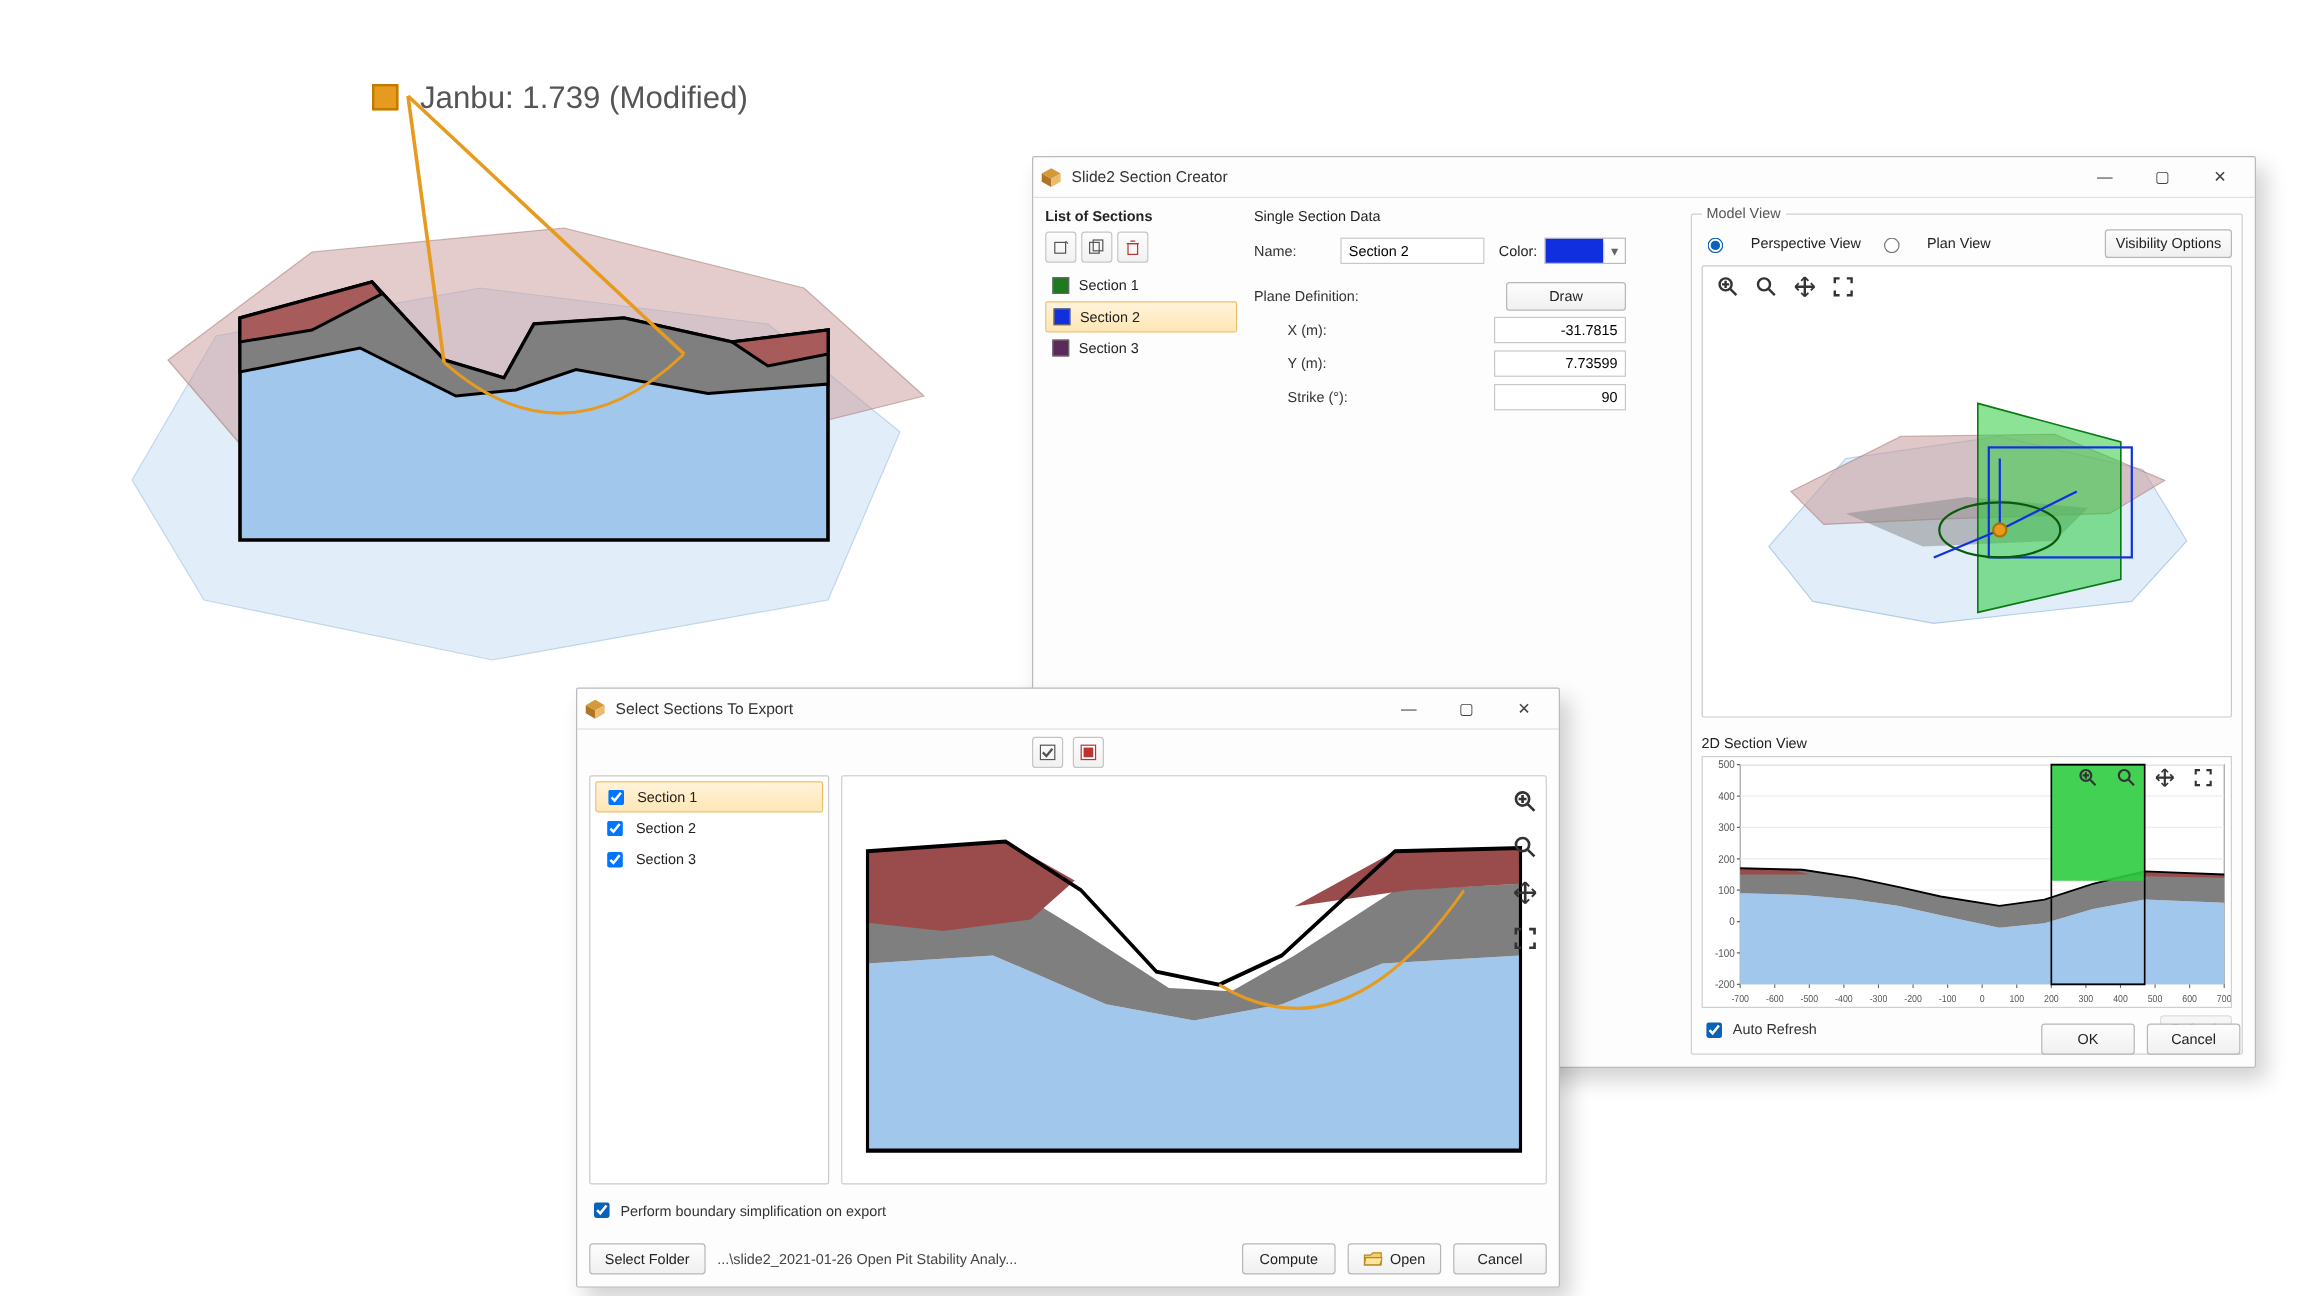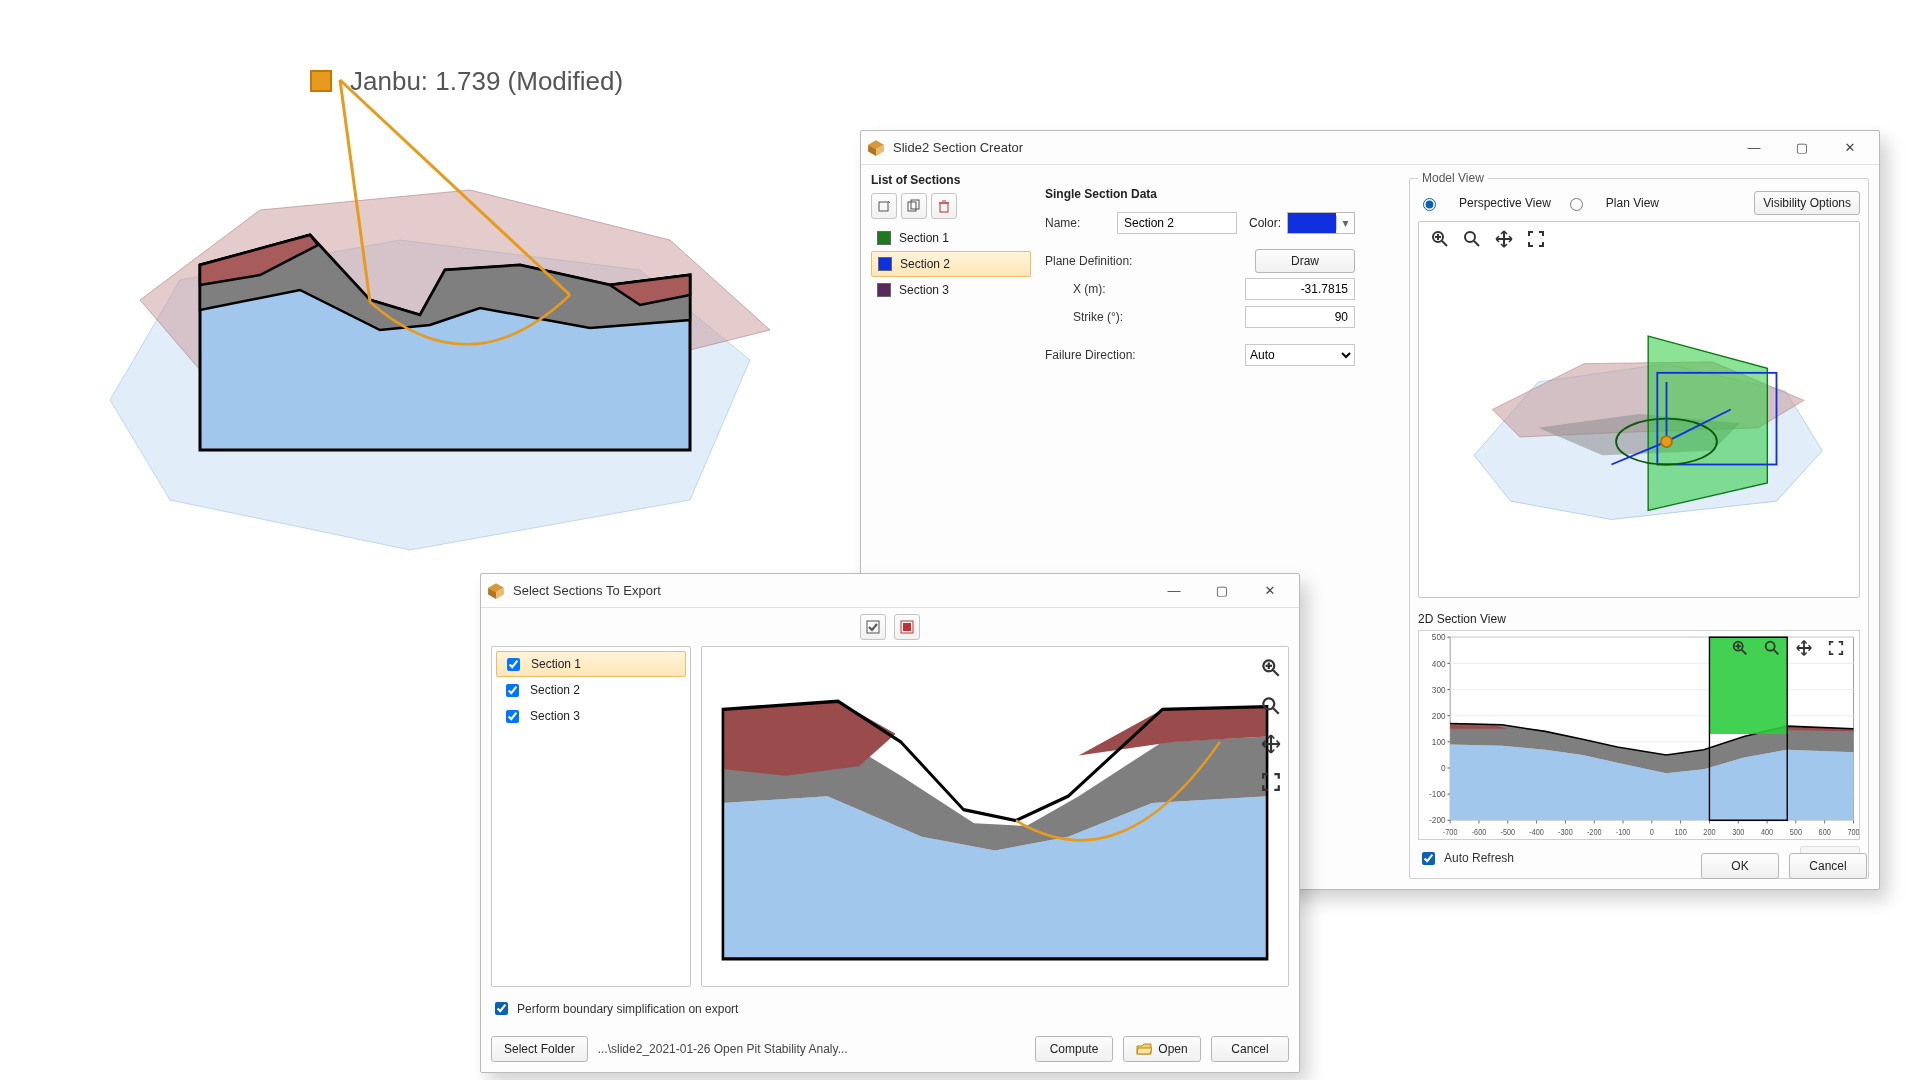--- a/index.html
+++ b/index.html
@@ -178,21 +178,21 @@
             <span>Section 2</span>
           </div>
           <div class="sectionrow">
             <span class="colorchip" style="background:#5a2a5a"></span>
             <span>Section 3</span>
           </div>
         </div>
       </div>
 
       <div class="col-data">
-        <div style="font-weight:700; margin:16px 0 8px 0;">Single Section Data</div>
+        <div style="font-weight:400; margin:2px 0 8px 0;">Single Section Data</div>
 
         <div class="formrow">
           <span class="lbl">Name:</span>
           <input type="text" class="field" style="width: 120px;" value="Section 2">
           <span style="margin:0 6px 0 12px">Color:</span>
           <span style="display:inline-flex;align-items:center;border:1px solid #bbb;height:22px;">
             <span style="width:48px;height:20px;background:#1030e0;display:inline-block"></span>
             <span style="width:18px;text-align:center;border-left:1px solid #ccc;color:#666;cursor:pointer;">▾</span>
           </span>
         </div>
@@ -203,32 +203,30 @@
           <button class="btn small" style="width:100px">
               <span>Draw</span>
             </button>
         </div>
         <div class="formrow">
           <span class="indent">X (m):</span>
           <span style="flex:1"></span>
           <input type="text" class="num" value="-31.7815" style="">
         </div>
         <div class="formrow">
+          <span class="indent">Y (m):</span>
+          <span style="flex:1"></span>
+          <input type="text" class="num" value="7.73599" style="">
+        </div>
+        <div class="formrow">
           <span class="indent">Strike (°):</span>
           <span style="flex:1"></span>
           <input type="text" class="num" value="90" style="">
         </div>
 
-        <div class="formrow" style="margin-top:10px;">
-          <span class="lbl">Failure Direction:</span>
-          <span style="flex:1"></span>
-          <select class="field" style="width:110px">
-            <option>Auto</option>
-          </select>
-        </div>
       </div>
 
       <div class="col-model">
         <fieldset class="groupbox" style="flex:1; display:flex; flex-direction:column; min-height:0;">
           <legend>Model View</legend>
           <div style="display:flex; align-items:center; gap:14px;">
             <label class="radio">
               <input type="radio" name="viewmode" checked="" style="">
               <span>Perspective View</span>
             </label>

